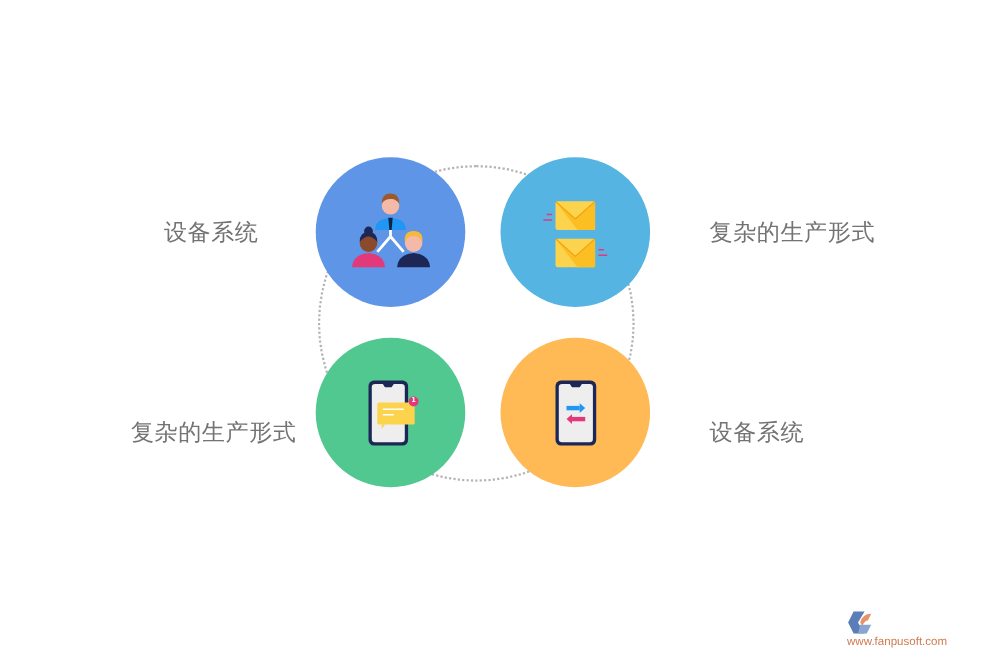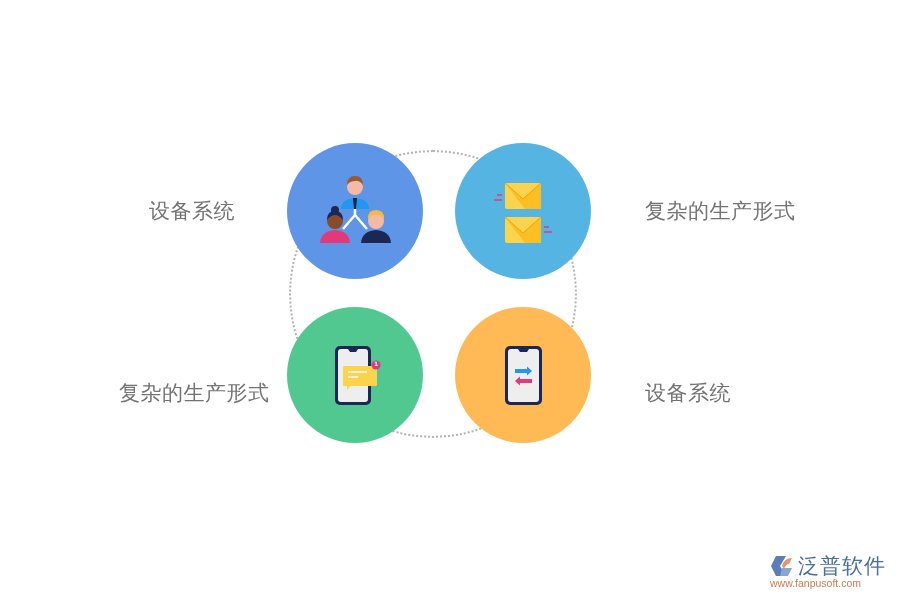--- a/index.html
+++ b/index.html
@@ -83,15 +83,14 @@
 <div class="label" style="left:621px;top:197px;margin-left:24px;">复杂的生产形式</div>
 <div class="label" style="left:119px;top:379px;">复杂的生产形式</div>
 <div class="label" style="left:645px;top:379px;">设备系统</div>
 
 <div class="logo">
   <svg class="logo-icon" width="26" height="22" viewBox="0 0 26 22">
     <path d="M6 1 L16 1 L10 11 L16 21 L6 21 L1 11 Z" fill="#5b7db8"></path>
     <path d="M12 11 Q14 3 22 3 L19 9 Q16 9 14 14 Z" fill="#e5946a"></path>
     <path d="M12 13 L22 13 L18 21 L10 21 Z" fill="#8aa5cf"></path>
   </svg>
-  <span class="logo-name">泛普软件</span>
   <span class="logo-url">www.fanpusoft.com</span>
 </div>
 
 </body></html>

